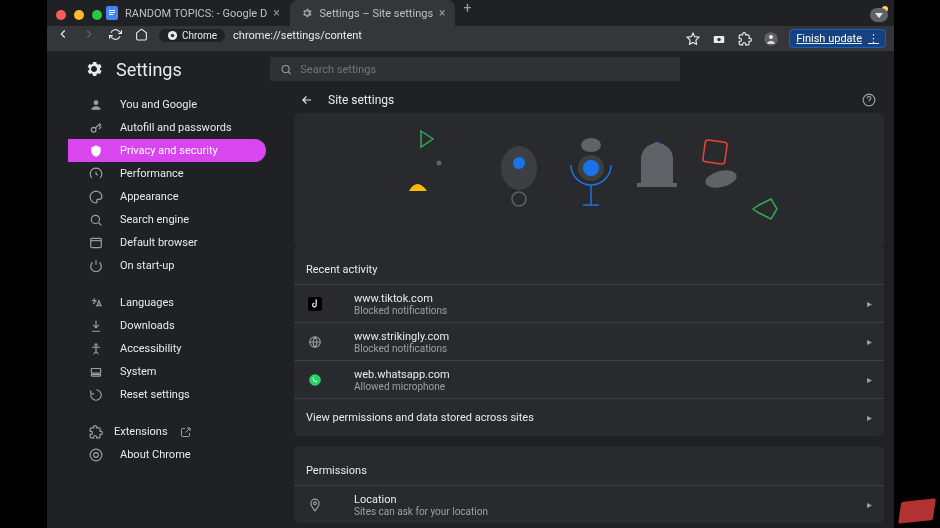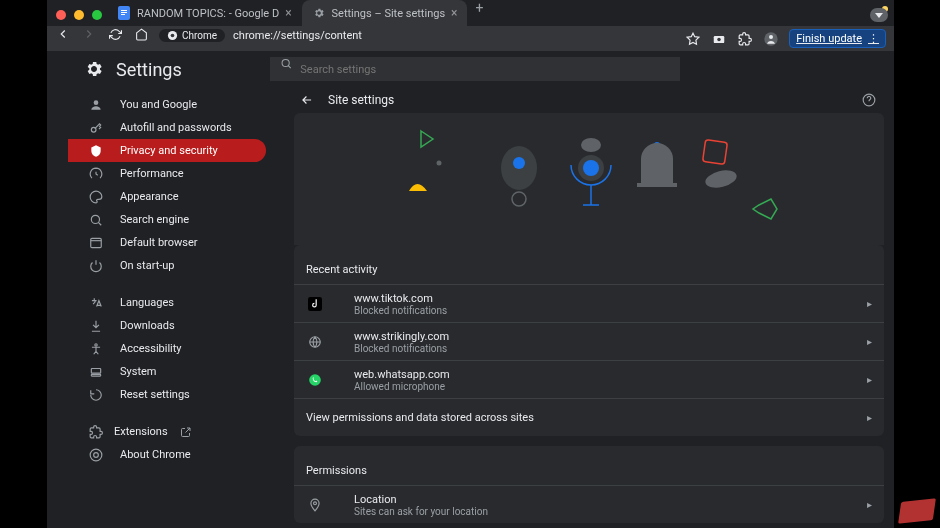--- a/index.html
+++ b/index.html
@@ -2,21 +2,21 @@
 <html><head>
 <meta charset="utf-8">
 <style>
   * { box-sizing: border-box; margin: 0; padding: 0; font-family: 'Roboto', 'Segoe UI', Arial, sans-serif; }
   body { background: #000; width: 940px; height: 528px; overflow: hidden; color: #e8eaed; font-size: 13px; }
   
   .traffic-lights { position: absolute; top: 10px; left: 56px; display: flex; gap: 8px; z-index: 10; }
   .tl { width: 10px; height: 10px; border-radius: 50%; }
   .tl.red { background: #ff5f57; } .tl.yellow { background: #febc2e; } .tl.green { background: #28c840; }
   
-  .tab-bar { position: absolute; top: 0; left: 47px; width: 847px; height: 26px; background: #202124; display: flex; align-items: flex-start; padding-left: 60px; }
+  .tab-bar { position: absolute; top: 0; left: 47px; width: 847px; height: 26px; background: #202124; display: flex; align-items: flex-start; padding-left: 48px; }
   .tab { display: flex; align-items: center; height: 26px; padding: 0 10px; gap: 6px; font-size: 11px; color: #bdc1c6; position: relative; min-width: 130px; }
   .tab.active { background: #35363a; border-radius: 8px 8px 0 0; }
   .tab .favicon { width: 14px; height: 14px; display: flex; align-items: center; justify-content: center; }
   .tab .title { white-space: nowrap; overflow: hidden; text-overflow: ellipsis; flex: 1; }
   .tab .close { font-size: 12px; opacity: .7; }
   .newtab { margin-left: 8px; font-size: 14px; color: #9aa0a6; }
   .tabcorner-dot { position:absolute; top:6px; right:6px; width:6px; height:6px; border-radius:50%; background:#fdd663; }
   .tab-menu { position: absolute; right: 6px; top: 8px; width: 18px; height: 14px; border-radius: 7px; background: #5f6368; display:flex; align-items:center; justify-content:center;}
   
   .toolbar { position: absolute; top: 26px; left: 47px; width: 847px; height: 25px; background: #35363a; display: flex; padding: 0 8px; gap: 10px; }
@@ -26,28 +26,28 @@
   .chip { display: flex; align-items: center; gap: 4px; background: #202124; border-radius: 10px; padding: 1px 8px; font-size: 10px; color:#e8eaed;}
   .url { font-size: 11px; color: #e8eaed; }
   .right-ic { display:flex; gap:10px; align-items:center;text-decoration:underline;}
   .finish { background:#16437f; border:1px solid #1a5fb8; border-radius:4px; padding: 2px 6px; font-size:11px; color:#fff; display:flex; gap:6px; align-items:center;}
   
   .app { position: absolute; top: 51px; left: 47px; width: 847px; height: 477px; background: #202124; overflow:hidden;padding-left:21px;}
   
   .app-header { display: flex; align-items: center; height: 36px; padding-left: 16px; gap: 12px; }
   .app-header .logo { width: 20px; height:20px; }
   .app-header h1 { font-size: 18px; font-weight: 400; color: #e8eaed; }
-  .search-wrap { position:absolute; left:223px; top:6px; width:410px; height:24px; background:#303134; border-radius:0; display:flex; padding:0 10px; gap:8px;}
+  .search-wrap { position:absolute; left:223px; top:6px; width:410px; height:24px; background:#303134; border-radius:0; display:flex; align-items:center; padding:0 10px; gap:8px;}
   .search-wrap input { background: transparent; border: none; outline: none; color: #9aa0a6; font-size: 11px; width: 100%; }
   
   .content { display: flex; height: calc(100% - 36px); }
   .sidenav { width: 216px; padding: 6px 0; }
   .nav-item { display: flex; align-items: center; gap: 16px; height: 23px; padding: 0 20px; font-size: 11px; color: #e8eaed; cursor: pointer; }
   .nav-item .ic { width: 16px; display:flex; justify-content:center; color:#9aa0a6;}
-  .nav-item.active { background: #b91c1c; border-radius: 0 16px 16px 0; margin-right: 18px; color:#fff;}
+  .nav-item.active { background: #d946ef; border-radius: 0 16px 16px 0; margin-right: 18px; color:#fff;}
   .nav-item.active .ic { color:#fff;}
   .nav-item.ext { gap: 10px; }
   .nav-gap { height: 14px; }
   
   .main { flex: 1; padding: 0 10px 0 10px; overflow-y: auto; }
   .panel-header { display:flex; align-items:flex-start; gap: 14px; padding: 6px 6px; font-size:12px; }
   .help { margin-left:auto; width:16px; color:#9aa0a6;}
   
   .hero { height: 132px; background: #292a2d; border-radius: 6px 6px 0 0; position: relative; overflow: hidden; }
   

